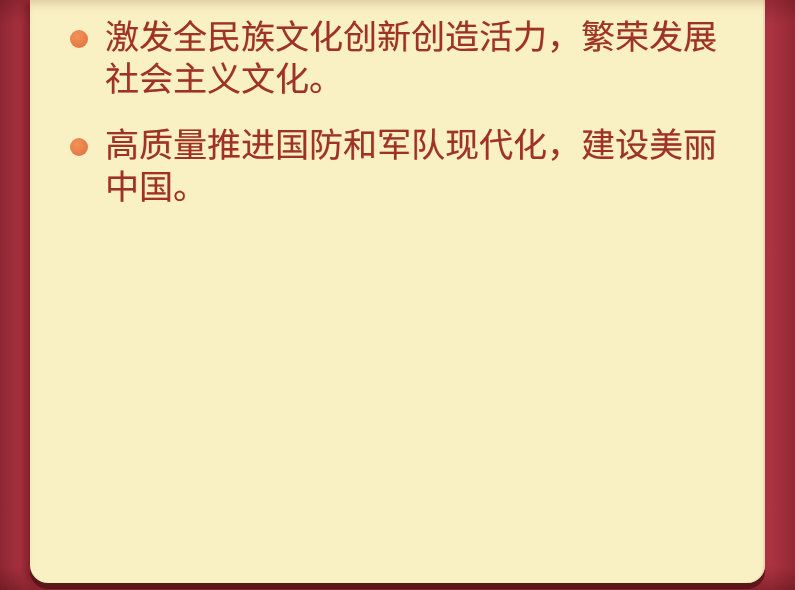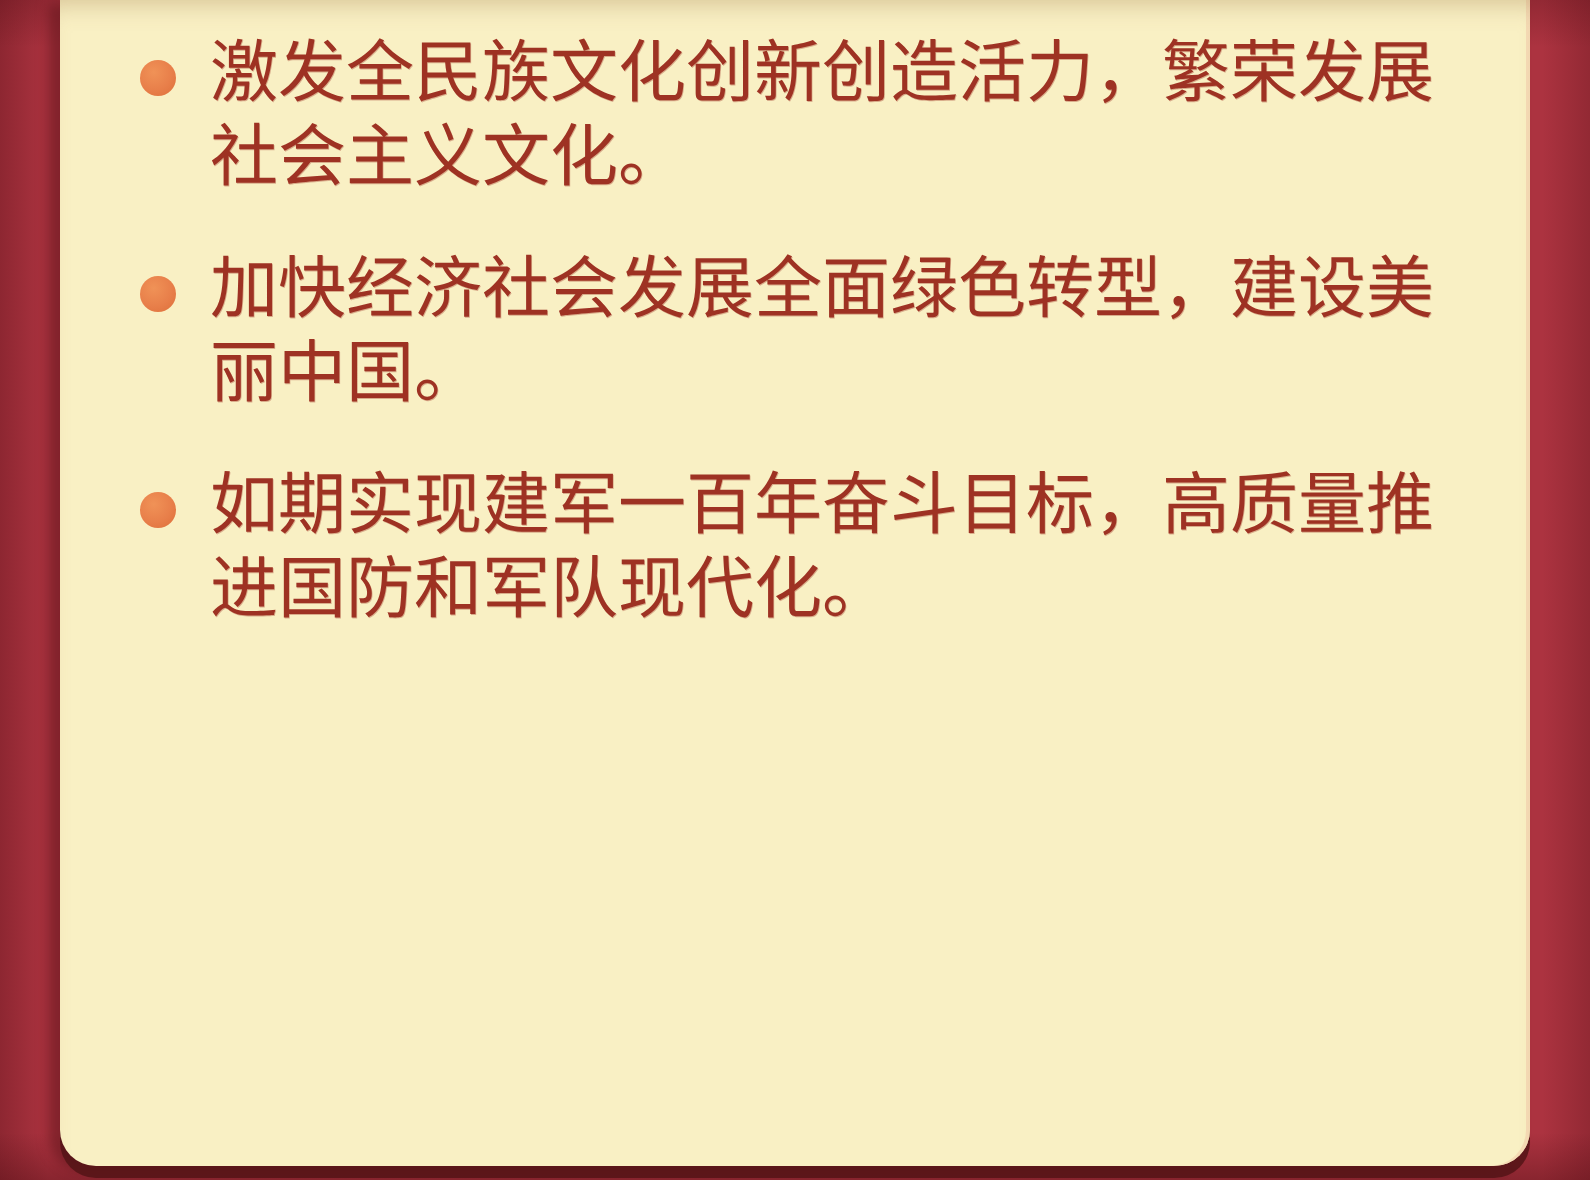--- a/index.html
+++ b/index.html
@@ -75,20 +75,16 @@
 <div class="red-frame"></div>
 
 <div class="panel">
   <ul class="point-list">
     <li class="point-item">
       <span class="bullet-dot"></span>
       <span class="point-text">激发全民族文化创新创造活力，繁荣发展社会主义文化。</span>
     </li>
     <li class="point-item">
       <span class="bullet-dot"></span>
-      <span class="point-text">加快经济社会发展全面绿色转型，建设美丽中国。</span>
-    </li>
-    <li class="point-item">
-      <span class="bullet-dot"></span>
-      <span class="point-text">如期实现建军一百年奋斗目标，高质量推进国防和军队现代化。</span>
+      <span class="point-text">高质量推进国防和军队现代化，建设美丽中国。</span>
     </li>
   </ul>
 </div>
 
 </body></html>

